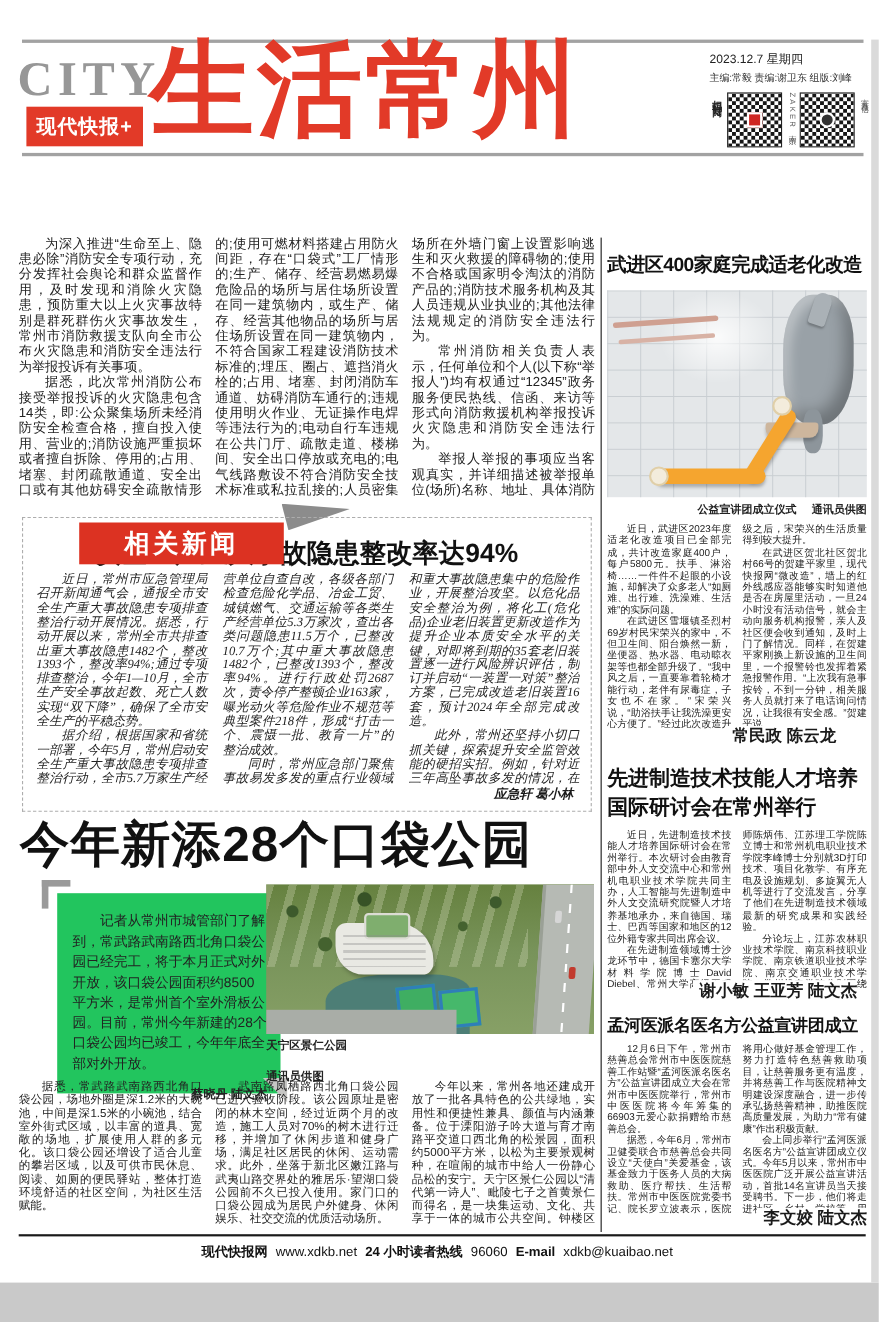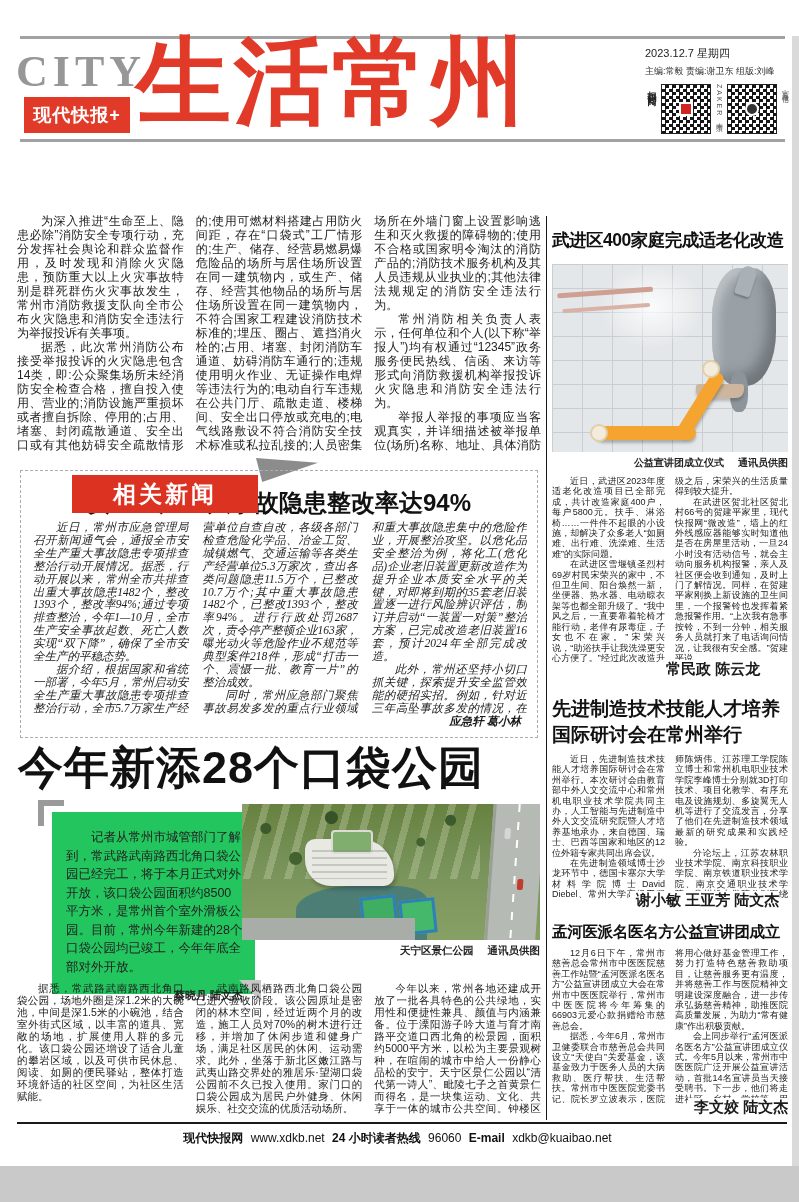--- a/index.html
+++ b/index.html
@@ -60,21 +60,21 @@
   
   .park-headline { left:18px; top:738px; font-size:45px; font-weight:bold; letter-spacing:1px; color:#111; }
   .intro-box { left:52px; top:812px; width:203px; height:182px; background:#22c55e;
                padding:16px 12px 6px 14px; font-size:12.5px; line-height:18.5px; color:#222; }
   .intro-box::before { content:""; position:absolute; left:-14px; top:-12px; width:20px; height:20px;
                        border-left:6px solid #9a9a9a; border-top:6px solid #9a9a9a; }
   .intro-box::after  { content:""; position:absolute; right:-6px; bottom:-8px; width:0; height:0;
                        border-left:22px solid transparent; border-top:22px solid #c6c6c4; }
   .intro-byline { text-align:right; font-weight:bold; font-size:11px; margin-top:10px; }
   .photo-caption { display:flex; justify-content:flex-end; gap:14px; font-size:10.5px; font-weight:bold; color:#222; }
-  .park-caption { left:242px; top:944px; width:298px; }
+  .park-caption { left:242px; top:944px; width:298px;flex-direction:column; }
   .park-body { left:17px; top:982px; width:524px; height:136px; column-count:3; column-gap:12px;
                font-size:10.5px; line-height:12px; color:#222; }
 
   
   .park-photo { left:242px; top:804px; width:298px; height:136px; overflow:hidden; position:absolute;
                 background:linear-gradient(180deg,#66813f 0%,#78935a 45%,#87a066 100%); }
   .pp-fields { position:absolute; left:0; top:0; width:80%; height:55%;
                background:repeating-linear-gradient(105deg, rgba(225,228,200,.28) 0 7px, rgba(0,0,0,0) 7px 20px); }
   .pp-trees { position:absolute; inset:0;
               background-image:radial-gradient(circle at 8% 18%, #3d5a2c 5px, transparent 6px),

